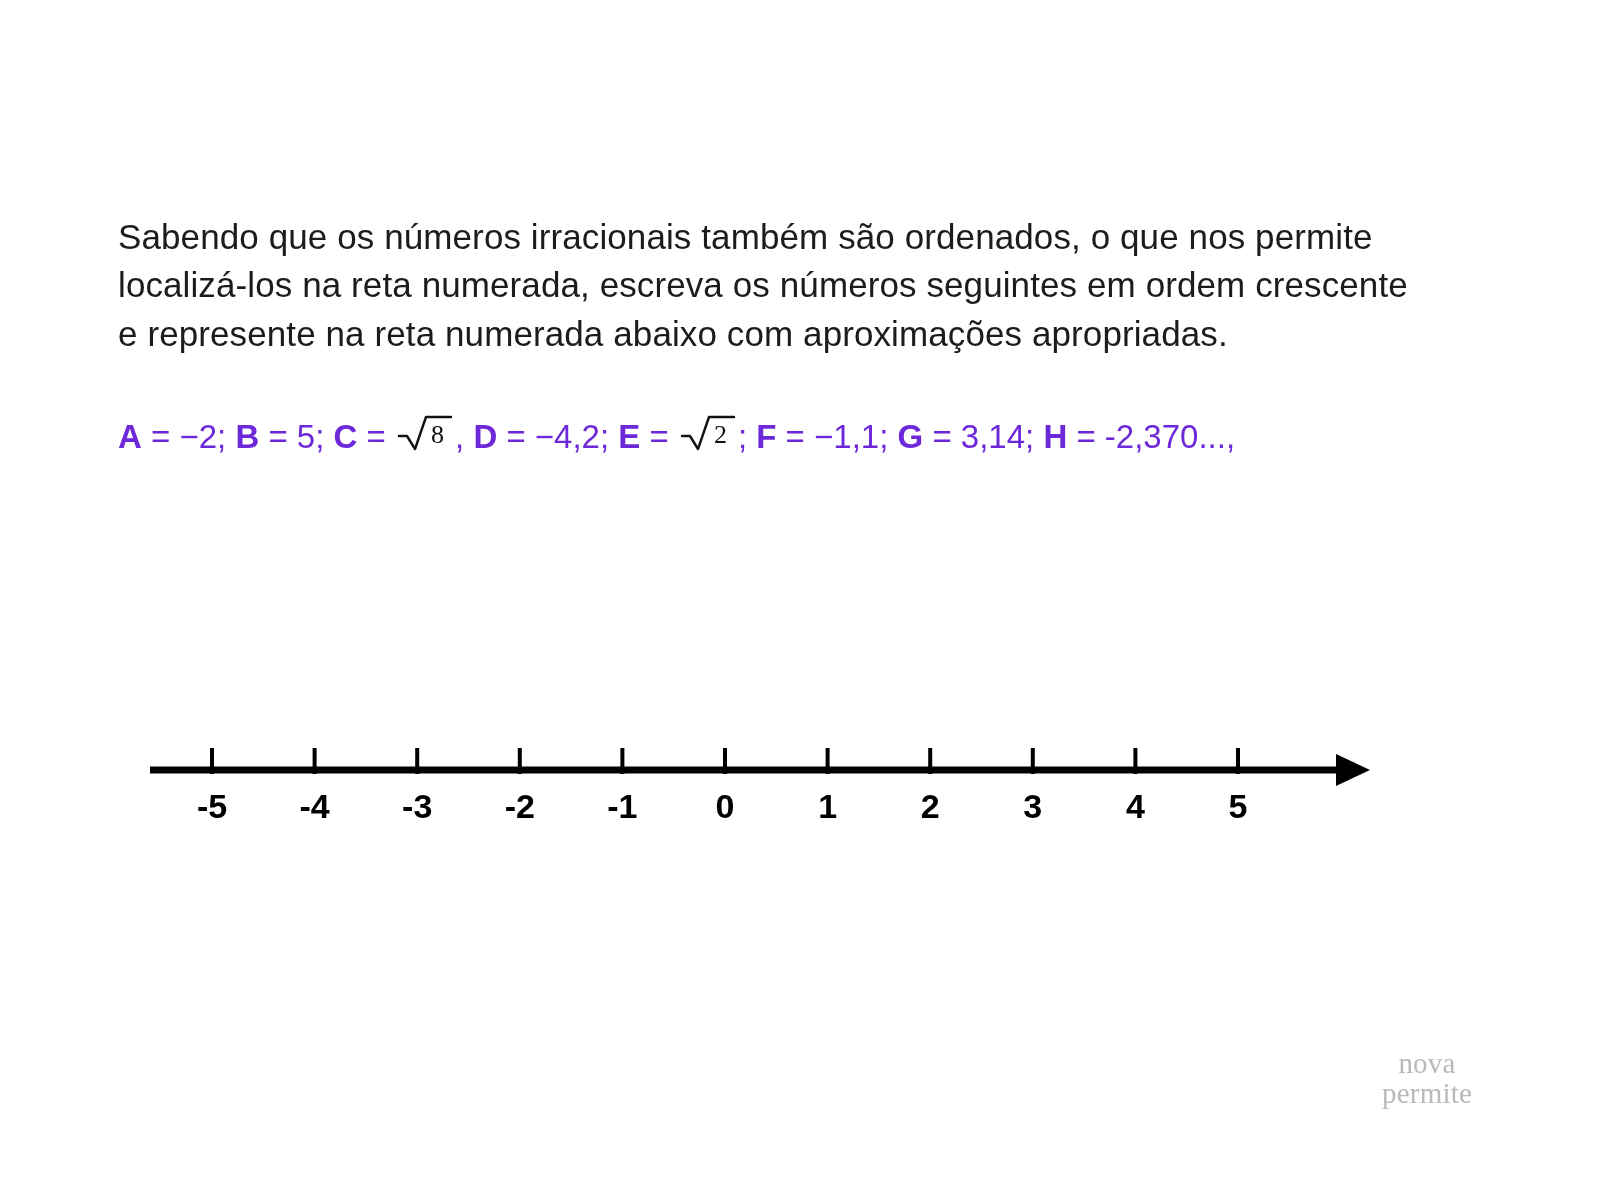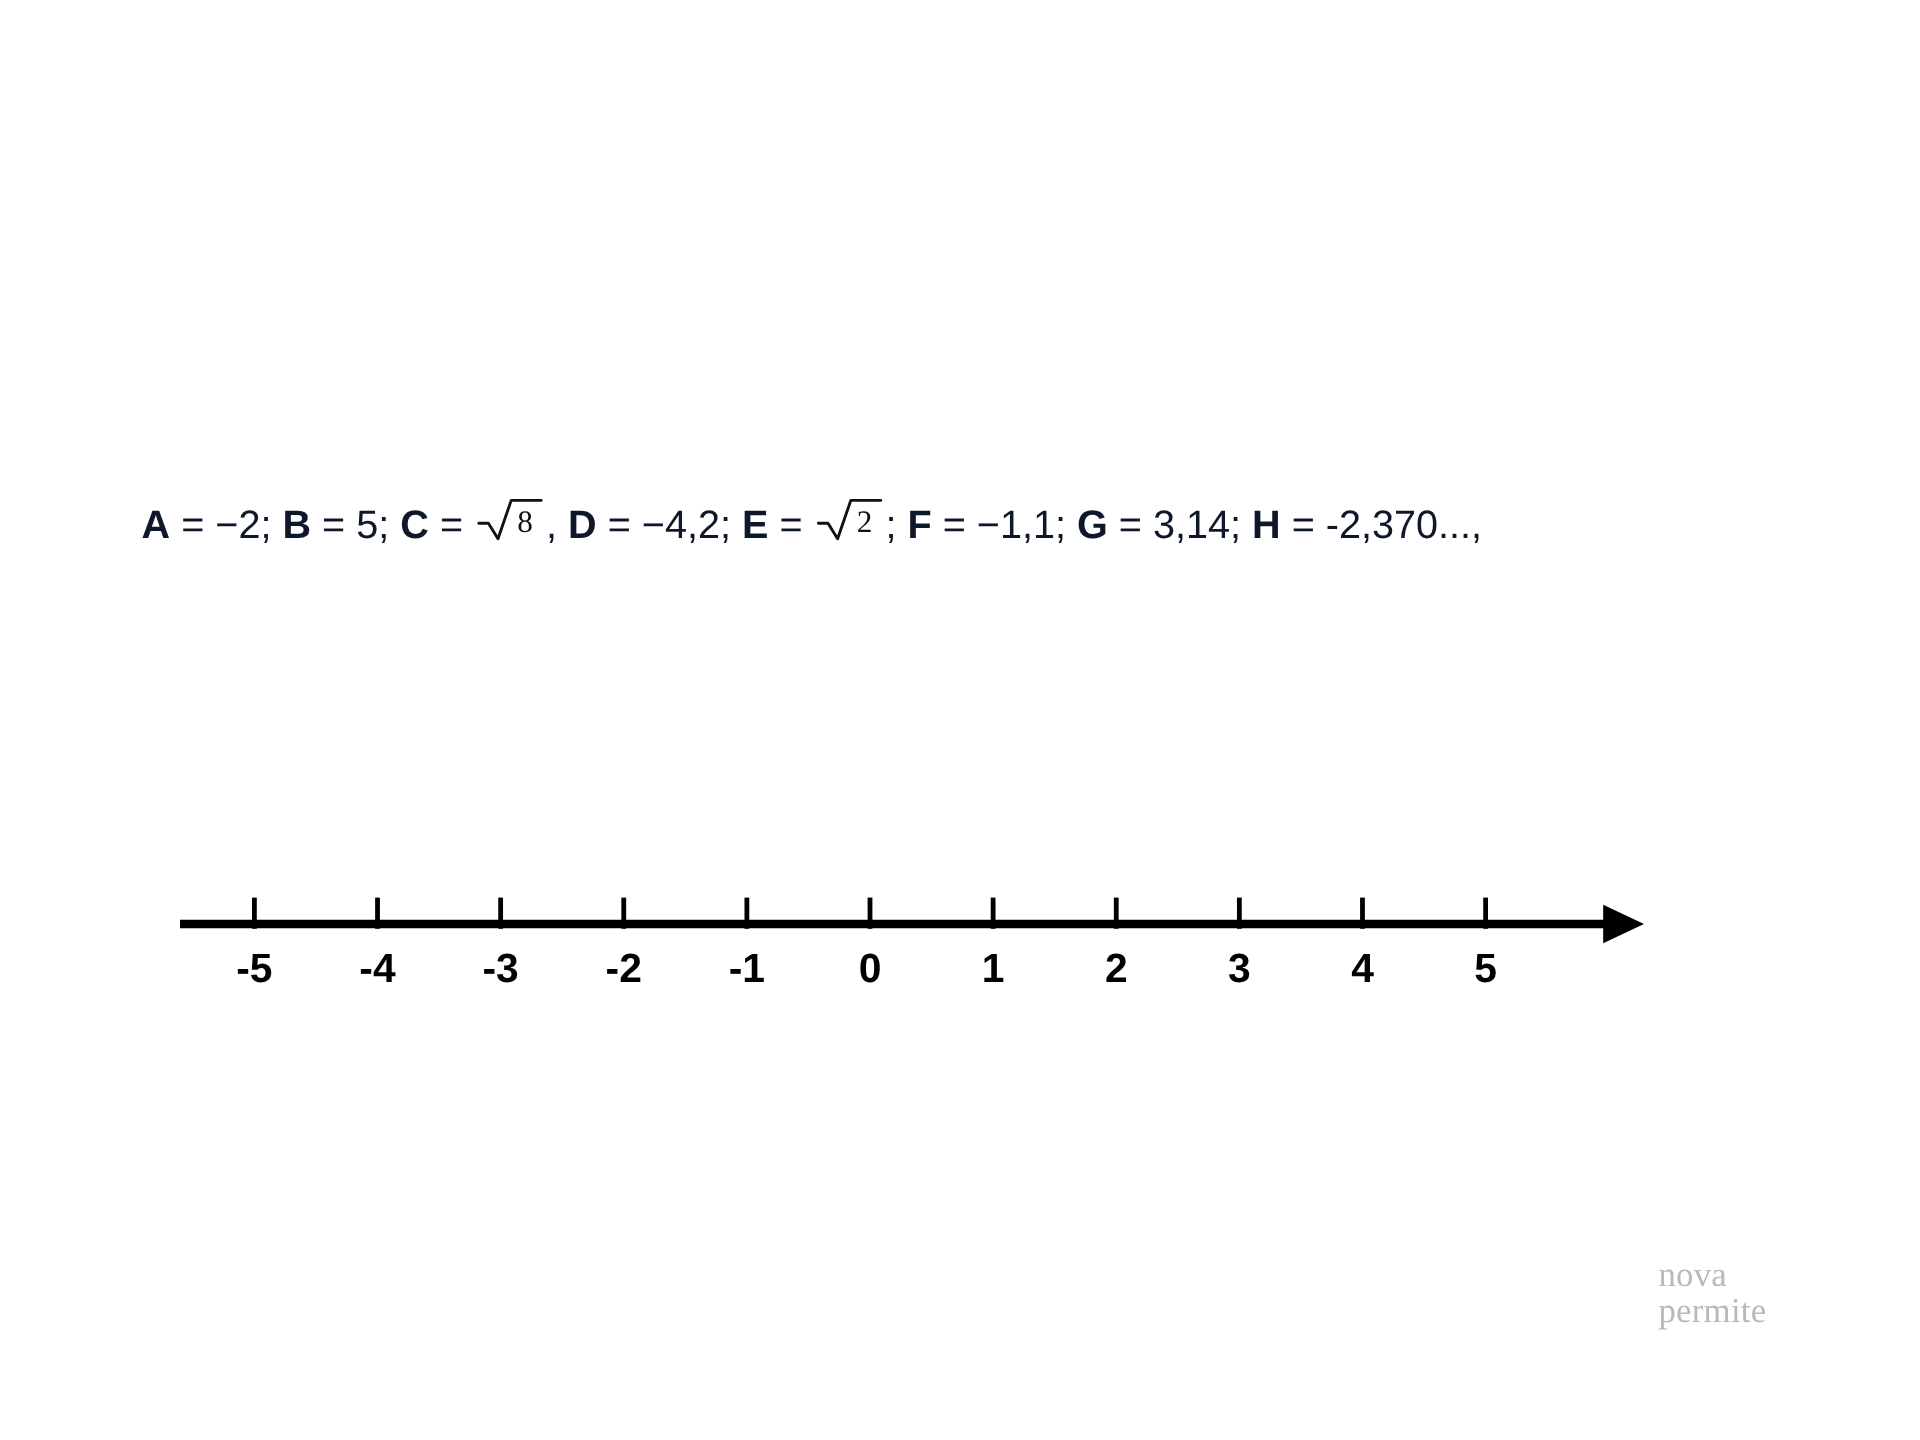--- a/index.html
+++ b/index.html
@@ -35,21 +35,21 @@
   }
 
   
   .values {
     position: absolute;
     left: 118px;
     top: 412px;
     width: 1340px;
     font-size: 33px;
     line-height: 1.3;
-    color: #0f172a;
+    color: #6d28d9;
     white-space: nowrap;
   }
   .values .var {
     font-weight: 700;
   }
   .values .seg {
     display: inline;
   }
   .radical {
     display: inline-block;
@@ -70,36 +70,37 @@
   }
   .numberline svg {
     display: block;
   }
 
   
   .logo {
     position: absolute;
     right: 128px;
     bottom: 92px;
-    text-align: left;
+    text-align: center;
     font-family: "Liberation Serif", serif;
     color: #b9b9bb;
     font-size: 29px;
     line-height: 1.04;
     letter-spacing: 0.2px;
   }
   .logo div {
     display: block;
   }
 </style>
 </head>
 <body>
 
 <div class="slide">
 
+  <p class="statement">Sabendo que os números irracionais também são ordenados, o que nos permite localizá-los na reta numerada, escreva os números seguintes em ordem crescente e represente na reta numerada abaixo com aproximações apropriadas.</p>
 
   <div class="values">
     <span class="var">A</span><span class="seg"> = −2;  </span><span class="var">B</span><span class="seg"> = 5;  </span><span class="var">C</span><span class="seg"> = </span><span class="radical"><svg width="56" height="40" viewBox="0 0 56 40">
           <path d="M2 24 L10 24 L18 37 L29 5 L54 5" fill="none" stroke="#111" stroke-width="2.4" stroke-linecap="round" stroke-linejoin="round"></path>
           <text x="34" y="31" font-family="Liberation Serif, serif" font-size="26" fill="#111">8</text>
         </svg></span><span class="seg">, </span><span class="var">D</span><span class="seg"> = −4,2; </span><span class="var">E</span><span class="seg"> = </span><span class="radical"><svg width="56" height="40" viewBox="0 0 56 40">
           <path d="M2 24 L10 24 L18 37 L29 5 L54 5" fill="none" stroke="#111" stroke-width="2.4" stroke-linecap="round" stroke-linejoin="round"></path>
           <text x="34" y="31" font-family="Liberation Serif, serif" font-size="26" fill="#111">2</text>
         </svg></span><span class="seg">; </span><span class="var">F</span><span class="seg"> = −1,1;  </span><span class="var">G</span><span class="seg"> = 3,14; </span><span class="var">H</span><span class="seg"> = -2,370...,</span>
   </div>

